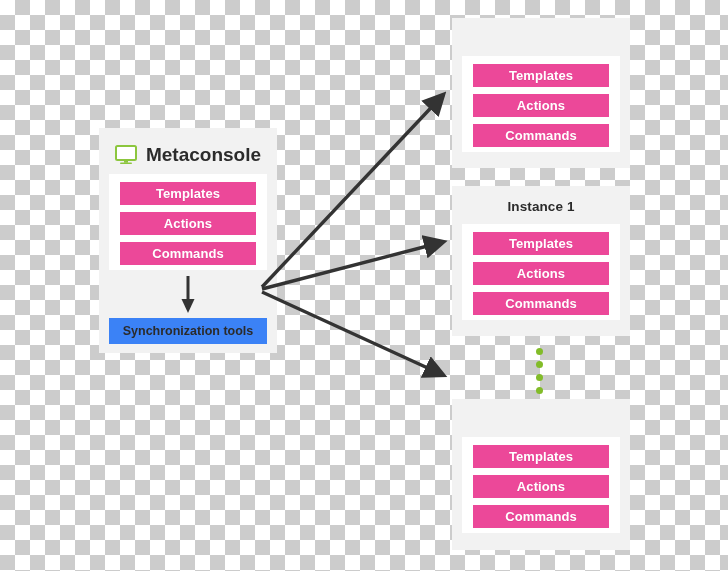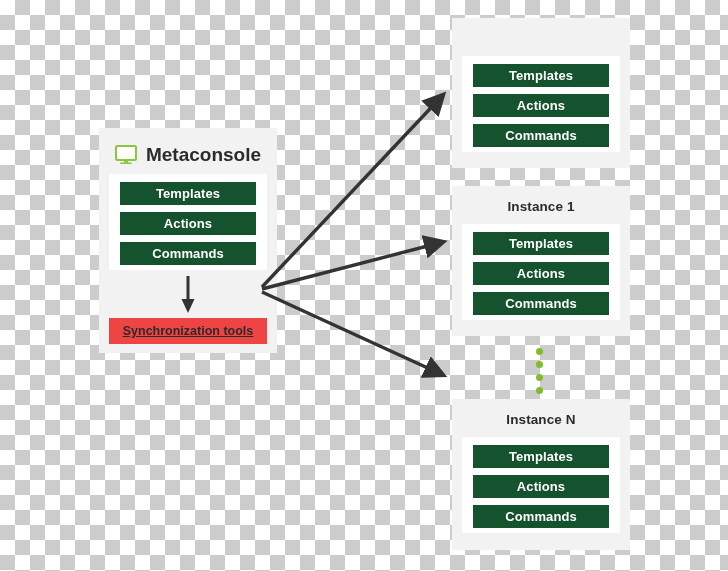--- a/index.html
+++ b/index.html
@@ -35,21 +35,21 @@
     font-size: 13.5px;
     font-weight: bold;
     color: #2b2b2b;
     letter-spacing: 0.1px;
   }
   .inner-card {
     background: #ffffff;
     box-sizing: border-box;
   }
   .green-bar {
-    background: #14532d;
+    background: #ec4899;
     color: #ffffff;
     font-size: 13px;
     font-weight: bold;
     text-align: center;
     line-height: 23px;
     height: 23px;
     box-sizing: border-box;
     letter-spacing: 0.1px;
     text-shadow: 0 1px 0 rgba(0,0,0,0.06);
   }
@@ -99,29 +99,28 @@
     top: 148px;
     width: 18px;
     height: 38px;
   }
   #sync-box {
     position: absolute;
     left: 10px;
     top: 190px;
     width: 158px;
     height: 26px;
-    background: #ef4444;
+    background: #3b82f6;
     display: flex;
     align-items: center;
     justify-content: center;
     font-size: 12.5px;
     font-weight: bold;
     color: #2b2b2b;
     box-sizing: border-box;
-    text-decoration: underline;
   }
 
   
   .instance {
     width: 178px;
   }
   .instance .panel-title {
     position: absolute;
     left: 0;
     top: 13px;
@@ -220,21 +219,20 @@
   </div>
 
   <div id="ellipsis-dots">
     <div class="dot"></div>
     <div class="dot"></div>
     <div class="dot"></div>
     <div class="dot"></div>
   </div>
 
   <div class="panel instance" id="instance-n">
-    <div class="panel-title">Instance N</div>
     <div class="inner-card">
       <div class="green-bar">Templates</div>
       <div class="green-bar">Actions</div>
       <div class="green-bar">Commands</div>
     </div>
   </div>
 
   <svg id="arrows" viewBox="0 0 728 571">
     <defs>
       <marker id="ah" markerWidth="7" markerHeight="7" refX="5.6" refY="3.5" orient="auto" markerUnits="strokeWidth">

